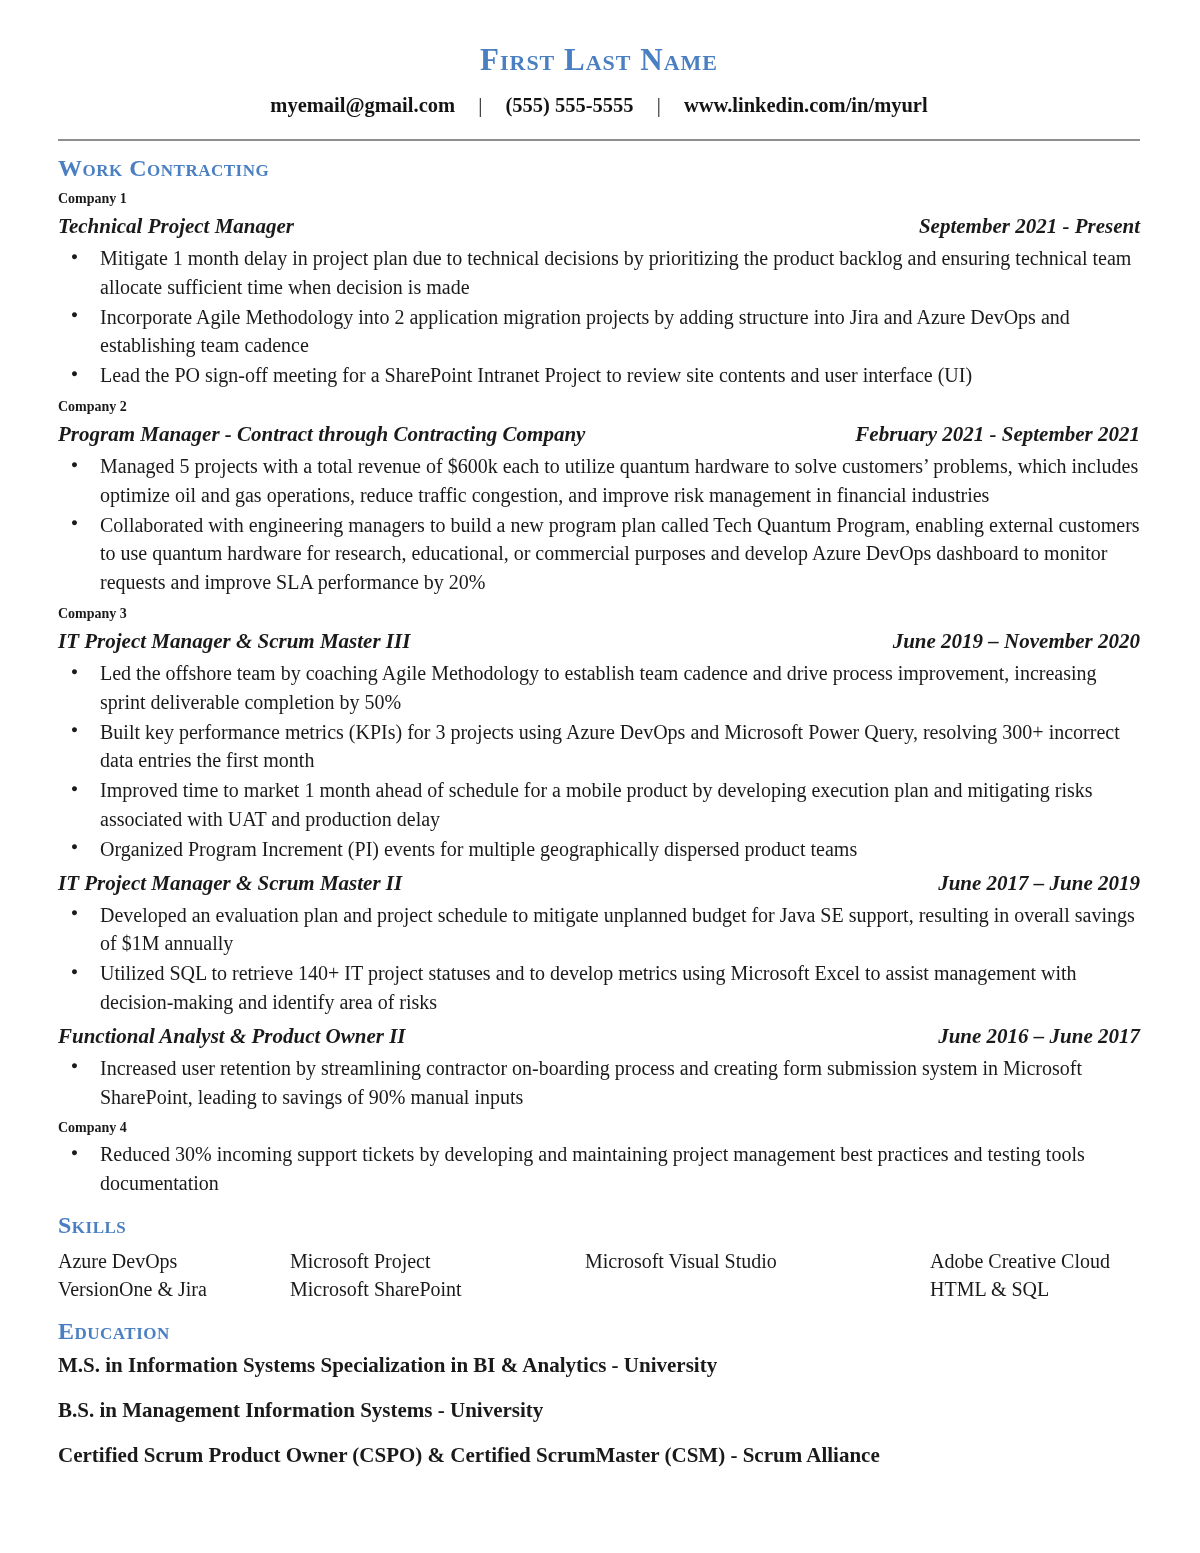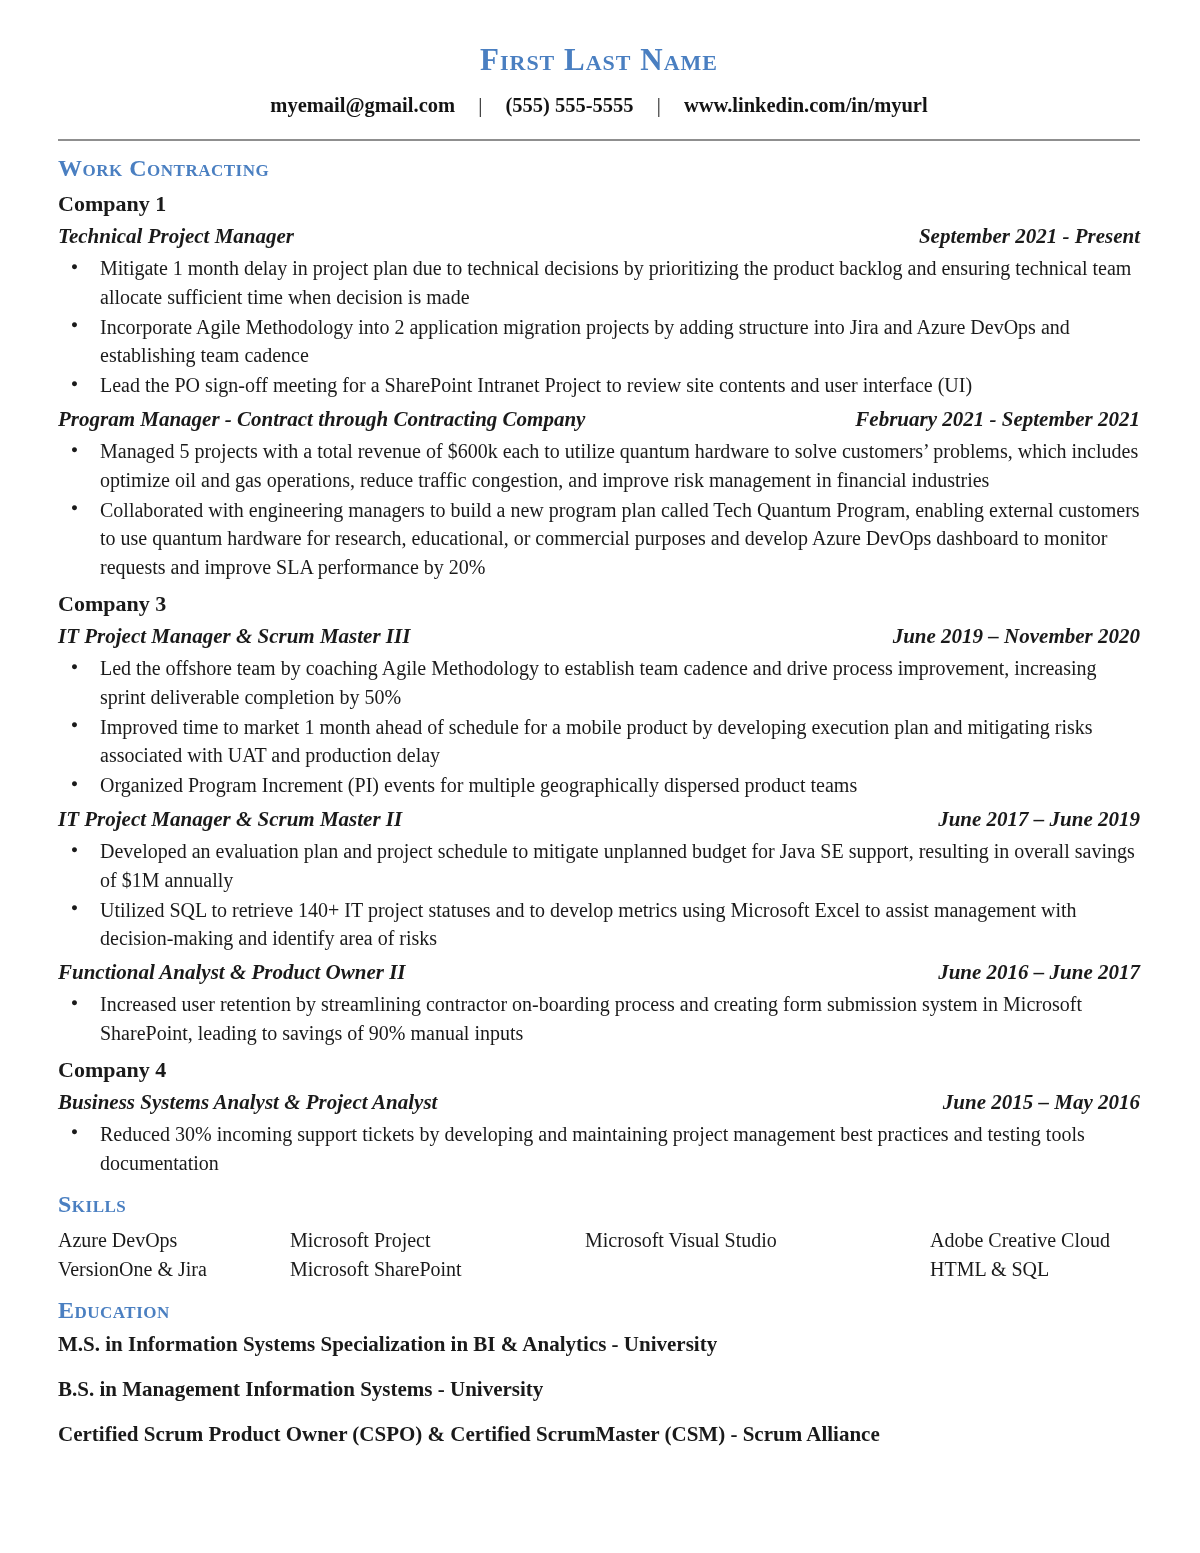--- a/index.html
+++ b/index.html
@@ -54,21 +54,21 @@
     margin: 14px 0 8px 0;
     font-size: 24px;
     font-weight: 700;
     font-variant: small-caps;
     letter-spacing: 0.5px;
     color: #4a7fc1;
   }
 
   
   .company-name {
-    font-size: 22px;
+    font-size: 14px;
     font-weight: 700;
     margin: 9px 0 4px 0;
   }
   .role-row {
     display: flex;
     justify-content: space-between;
     align-items: baseline;
     font-size: 21px;
     font-weight: 700;
     margin: 7px 0 5px 0;
@@ -136,37 +136,39 @@
             <span class="role-title">Technical Project Manager</span>
             <span class="role-dates">September 2021 - Present</span>
           </div>
           <ul class="bullets">
             <li class="bullet">Mitigate 1 month delay in project plan due to technical decisions by prioritizing the product backlog and ensuring technical team allocate sufficient time when decision is made</li>
             <li class="bullet">Incorporate Agile Methodology into 2 application migration projects by adding structure into Jira and Azure DevOps and establishing team cadence</li>
             <li class="bullet">Lead the PO sign-off meeting for a SharePoint Intranet Project to review site contents and user interface (UI)</li>
           </ul>
         </div>
         <div class="company">
+          <div class="company-name">Company 2</div>
           <div class="role-row">
             <span class="role-title">Program Manager - Contract through Contracting Company</span>
             <span class="role-dates">February 2021 - September 2021</span>
           </div>
           <ul class="bullets">
             <li class="bullet">Managed 5 projects with a total revenue of $600k each to utilize quantum hardware to solve customers’ problems, which includes optimize oil and gas operations, reduce traffic congestion, and improve risk management in financial industries</li>
             <li class="bullet">Collaborated with engineering managers to build a new program plan called Tech Quantum Program, enabling external customers to use quantum hardware for research, educational, or commercial purposes and develop Azure DevOps dashboard to monitor requests and improve SLA performance by 20%</li>
           </ul>
         </div>
         <div class="company">
           <div class="company-name">Company 3</div>
           <div class="role-row">
             <span class="role-title">IT Project Manager &amp; Scrum Master III</span>
             <span class="role-dates">June 2019 – November 2020</span>
           </div>
           <ul class="bullets">
             <li class="bullet">Led the offshore team by coaching Agile Methodology to establish team cadence and drive process improvement, increasing sprint deliverable completion by 50%</li>
+            <li class="bullet">Built key performance metrics (KPIs) for 3 projects using Azure DevOps and Microsoft Power Query, resolving 300+ incorrect data entries the first month</li>
             <li class="bullet">Improved time to market 1 month ahead of schedule for a mobile product by developing execution plan and mitigating risks associated with UAT and production delay</li>
             <li class="bullet">Organized Program Increment (PI) events for multiple geographically dispersed product teams</li>
           </ul>
           <div class="role-row">
             <span class="role-title">IT Project Manager &amp; Scrum Master II</span>
             <span class="role-dates">June 2017 – June 2019</span>
           </div>
           <ul class="bullets">
             <li class="bullet">Developed an evaluation plan and project schedule to mitigate unplanned budget for Java SE support, resulting in overall savings of $1M annually</li>
             <li class="bullet">Utilized SQL to retrieve 140+ IT project statuses and to develop metrics using Microsoft Excel to assist management with decision-making and identify area of risks</li>
@@ -174,24 +176,20 @@
           <div class="role-row">
             <span class="role-title">Functional Analyst &amp; Product Owner II</span>
             <span class="role-dates">June 2016 – June 2017</span>
           </div>
           <ul class="bullets">
             <li class="bullet">Increased user retention by streamlining contractor on-boarding process and creating form submission system in Microsoft SharePoint, leading to savings of 90% manual inputs</li>
           </ul>
         </div>
         <div class="company">
           <div class="company-name">Company 4</div>
-          <div class="role-row">
-            <span class="role-title">Business Systems Analyst &amp; Project Analyst</span>
-            <span class="role-dates">June 2015 – May 2016</span>
-          </div>
           <ul class="bullets">
             <li class="bullet">Reduced 30% incoming support tickets by developing and maintaining project management best practices and testing tools documentation</li>
           </ul>
         </div>
       </div>
   </section>
 
   <section>
     <h2 class="section-heading">Skills</h2>
     <div class="skills-grid">

